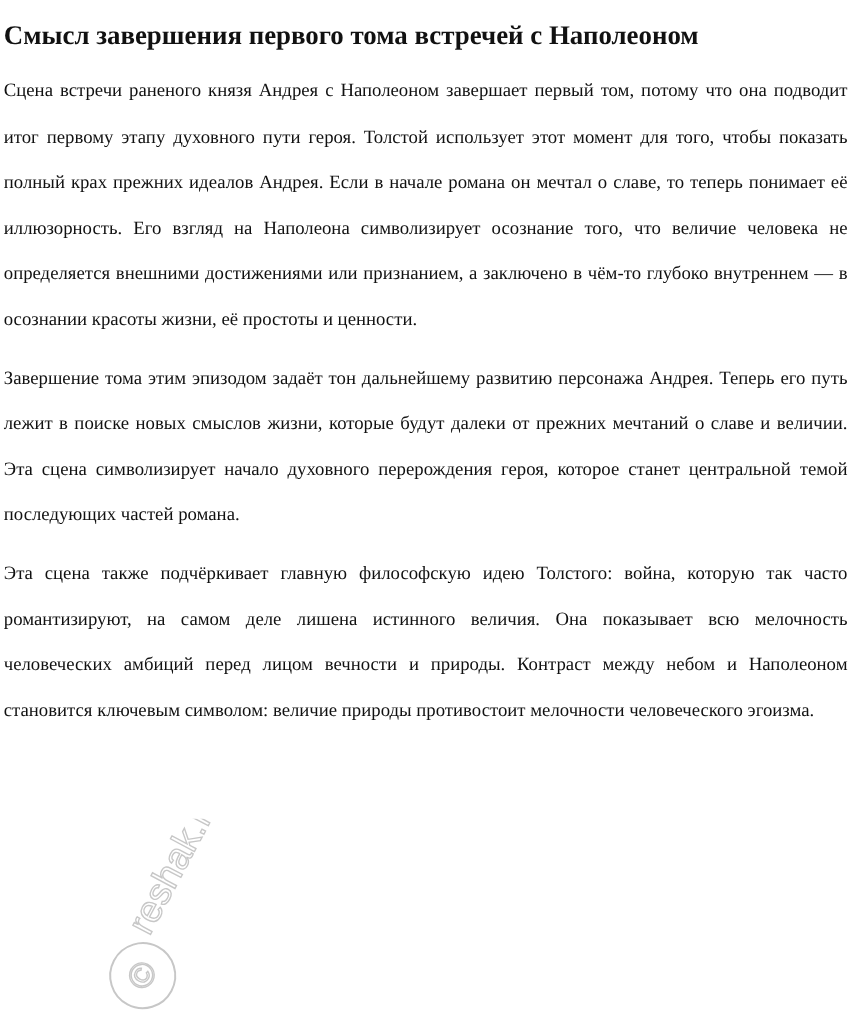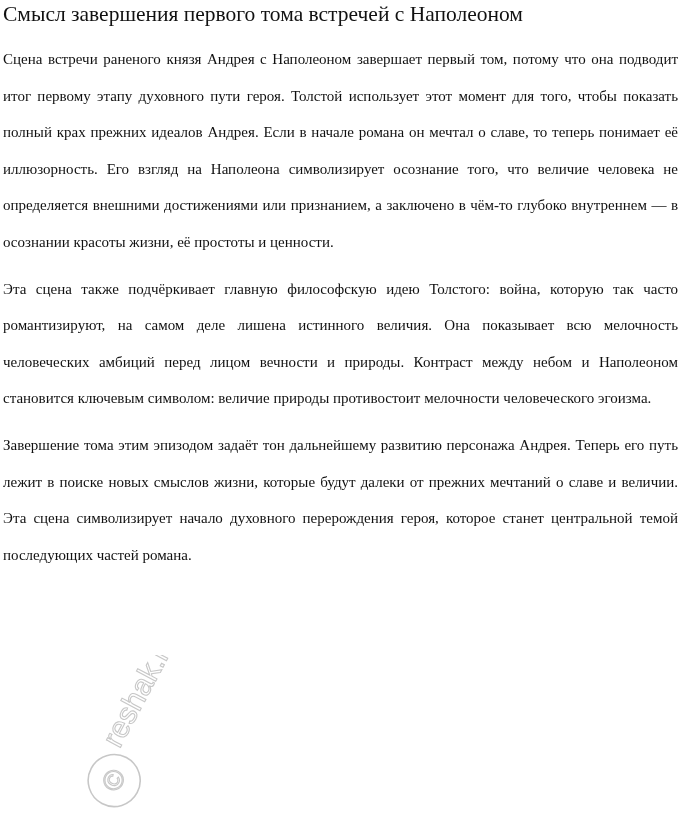--- a/index.html
+++ b/index.html
@@ -15,25 +15,25 @@
     font-family: "Liberation Serif", "DejaVu Serif", serif;
     color: #111111;
   }
   .page {
     position: absolute;
     left: 3px;
     top: 0;
     width: 675px;
   }
   .title {
-    font-weight: normal;
+    font-weight: bold;
     font-size: 21.5px;
     line-height: 26px;
     margin: 0 0 14px 0;
-    padding-top: 1px;
+    padding-top: 15px;
     white-space: nowrap;
   }
   .para {
     font-size: 15px;
     line-height: 36.6px;
     text-align: justify;
     text-align-last: left;
     margin: 0 0 10px 0;
     word-spacing: 0;
   }
@@ -46,22 +46,22 @@
     pointer-events: none;
     opacity: 0.55;
   }
 </style>
 </head>
 <body>
 
 <div class="page">
   <h1 class="title">Смысл завершения первого тома встречей с Наполеоном</h1>
   <p class="para">Сцена встречи раненого князя Андрея с Наполеоном завершает первый том, потому что она подводит итог первому этапу духовного пути героя. Толстой использует этот момент для того, чтобы показать полный крах прежних идеалов Андрея. Если в начале романа он мечтал о славе, то теперь понимает её иллюзорность. Его взгляд на Наполеона символизирует осознание того, что величие человека не определяется внешними достижениями или признанием, а заключено в чём-то глубоко внутреннем — в осознании красоты жизни, её простоты и ценности.</p>
+  <p class="para">Завершение тома этим эпизодом задаёт тон дальнейшему развитию персонажа Андрея. Теперь его путь лежит в поиске новых смыслов жизни, которые будут далеки от прежних мечтаний о славе и величии. Эта сцена символизирует начало духовного перерождения героя, которое станет центральной темой последующих частей романа.</p>
   <p class="para">Эта сцена также подчёркивает главную философскую идею Толстого: война, которую так часто романтизируют, на самом деле лишена истинного величия. Она показывает всю мелочность человеческих амбиций перед лицом вечности и природы. Контраст между небом и Наполеоном становится ключевым символом: величие природы противостоит мелочности человеческого эгоизма.</p>
-  <p class="para">Завершение тома этим эпизодом задаёт тон дальнейшему развитию персонажа Андрея. Теперь его путь лежит в поиске новых смыслов жизни, которые будут далеки от прежних мечтаний о славе и величии. Эта сцена символизирует начало духовного перерождения героя, которое станет центральной темой последующих частей романа.</p>
 </div>
 
 <div class="watermark">
   <svg width="140" height="160" viewBox="0 0 140 160">
     <g transform="translate(70,80) rotate(-62)">
       <circle cx="-42" cy="18" r="26" fill="none" stroke="#9a9a9a" stroke-width="1.6"></circle>
       <text x="-42" y="27" text-anchor="middle" font-size="28" fill="none" stroke="#9a9a9a" stroke-width="1.1" font-family="Liberation Sans, sans-serif">©</text>
       <text x="-12" y="8" font-size="30" fill="none" stroke="#9a9a9a" stroke-width="1.1" font-family="Liberation Sans, sans-serif">reshak.ru</text>
     </g>
   </svg>

